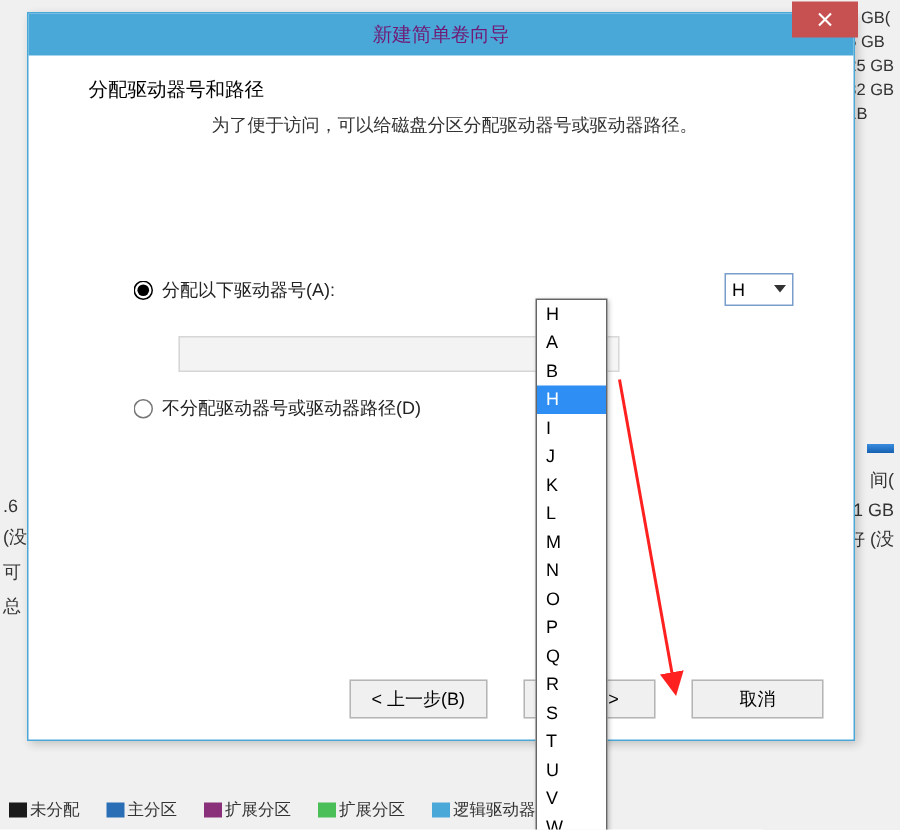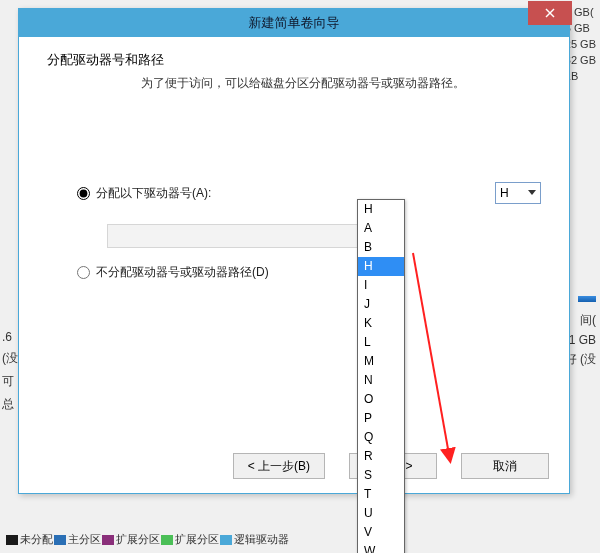--- a/index.html
+++ b/index.html
@@ -26,30 +26,30 @@
     box-shadow: 2px 2px 6px rgba(0,0,0,0.2);
   }
   .titlebar {
     height: 28px;
     background: #4aa8d8;
     display: flex;
     align-items: center;
     position: relative;
   }
   .titlebar-title {
-    flex: 1; text-align: center; color: #0f172a; font-size: 13px;
+    flex: 1; text-align: center; color: #701a75; font-size: 13px;
   }
   .close-btn {
     position: absolute; right: -3px; top: -8px;
     width: 44px; height: 24px;
     background: #c75050;
     display: flex; align-items: center; justify-content: center;
   }
   .close-btn svg { width: 10px; height: 10px; }
-  .wizard-body { padding: 14px 28px; color: #222; }
+  .wizard-body { padding: 14px 40px; color: #222; }
   .heading { font-size: 13px; font-weight: normal; margin-bottom: 6px; color:#000;}
   .subdesc { font-size: 12px; color: #333; margin-left: 18px; text-align: center; }
   .options { margin-top: 90px; margin-left: 30px; }
   .opt-row { display: flex; align-items: center; margin-bottom: 20px; }
   .opt-row label { margin-left: 6px; cursor: default; }
   .opt-row input[type=radio] { accent-color: #000; }
   .select-box {
     margin-left: auto;
     width: 46px; height: 22px;
     border: 1px solid #7a9ecb;
@@ -135,21 +135,21 @@
     right: 4px; top: 296px;
     width: 18px; height: 6px;
     background: linear-gradient(#3a8de0,#1560b0);
   }
   .status-bar {
     position: absolute;
     left: 0; bottom: 4px;
     font-size: 11px;
     color: #333;
     padding: 2px 6px;
-    display: flex; gap: 1px; align-items: center;
+    display: flex; gap: 18px; align-items: center;
   }
   .swatch { width: 12px; height: 10px; display:inline-block; vertical-align:middle; margin-right:2px;}
   .left-frag {
     position: absolute;
     left: 2px; top: 330px;
     font-size: 12px; color: #333;
   }
   .left-frag div { margin-bottom: 6px; }
 </style>
 </head>

